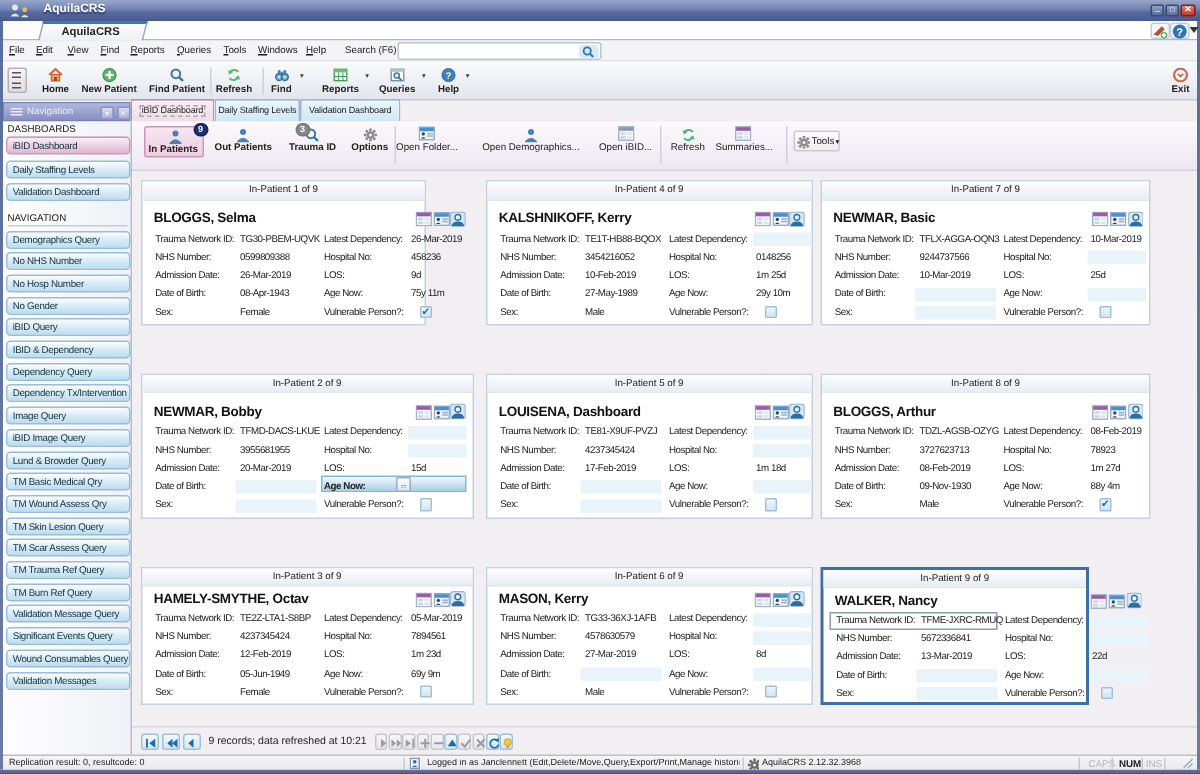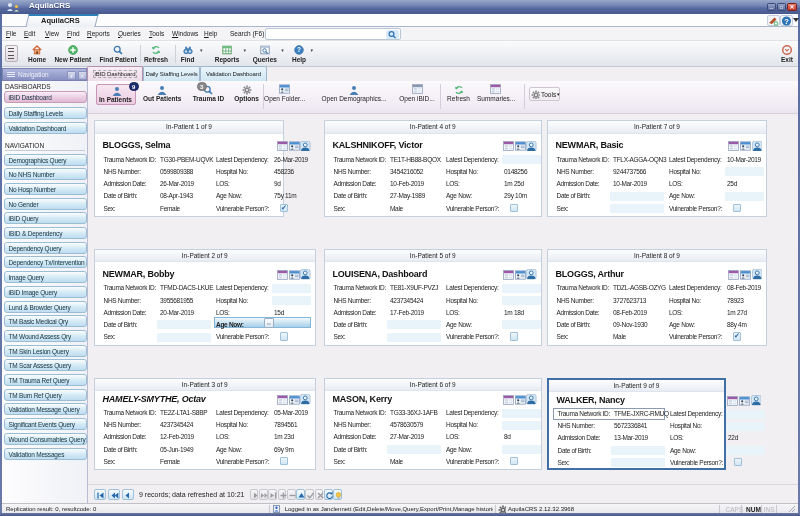--- a/index.html
+++ b/index.html
@@ -454,21 +454,21 @@
 <div class="crow valL" style="top:71.1px;">08-Apr-1943</div>
 <div class="crow lblR" style="top:71.1px;">Age Now:</div>
 <div class="crow valR" style="top:71.1px;">75y 11m</div>
 <div class="crow lblL" style="top:83.3px;">Sex:</div>
 <div class="crow valL" style="top:83.3px;">Female</div>
 <div class="crow lblR" style="top:83.3px;">Vulnerable Person?:</div>
 <div class="cb checked" style="top:82.3px;"></div>
 </div>
 <div class="abs card" style="left:324px;top:120.3px;width:217.5px;height:97px;">
 <div class="chead">In-Patient 4 of 9</div>
-<div class="cname" style="top:19px;">KALSHNIKOFF, Victor</div>
+<div class="cname" style="top:19px;">KALSHNIKOFF, Kerry</div>
 <div class="cicons" style="left:177.5px;top:20px;">
       <svg class="abs" style="left:0px;top:0px;" width="11" height="10" viewBox="0 0 11 10">
         <rect x="0.5" y="0.5" width="10" height="9" fill="#f4f6f9" stroke="#98a6bd" stroke-width="0.8"></rect>
         <rect x="0.8" y="0.8" width="9.4" height="2.4" fill="#9b59a8"></rect>
         <rect x="1.8" y="4.2" width="3.2" height="1.6" fill="#c8d4e4"></rect>
         <rect x="6" y="4.2" width="3.2" height="1.6" fill="#dde6f0"></rect>
         <rect x="1.8" y="6.8" width="3.2" height="1.6" fill="#c8d4e4"></rect>
         <rect x="6" y="6.8" width="3.2" height="1.6" fill="#dde6f0"></rect>
       </svg>
       <svg class="abs" style="left:12px;top:0px;" width="11" height="10" viewBox="0 0 11 10">
@@ -690,21 +690,21 @@
 <div class="crow valL" style="top:71.1px;">09-Nov-1930</div>
 <div class="crow lblR" style="top:71.1px;">Age Now:</div>
 <div class="crow valR" style="top:71.1px;">88y 4m</div>
 <div class="crow lblL" style="top:83.3px;">Sex:</div>
 <div class="crow valL" style="top:83.3px;">Male</div>
 <div class="crow lblR" style="top:83.3px;">Vulnerable Person?:</div>
 <div class="cb checked" style="top:82.3px;"></div>
 </div>
 <div class="abs card" style="left:94px;top:377.5px;width:221.5px;height:92px;">
 <div class="chead">In-Patient 3 of 9</div>
-<div class="cname" style="top:15px;font-style:italic;">HAMELY-SMYTHE, Octav</div>
+<div class="cname" style="top:15px;">HAMELY-SMYTHE, Octav</div>
 <div class="cicons" style="left:181.5px;top:16px;">
       <svg class="abs" style="left:0px;top:0px;" width="11" height="10" viewBox="0 0 11 10">
         <rect x="0.5" y="0.5" width="10" height="9" fill="#f4f6f9" stroke="#98a6bd" stroke-width="0.8"></rect>
         <rect x="0.8" y="0.8" width="9.4" height="2.4" fill="#9b59a8"></rect>
         <rect x="1.8" y="4.2" width="3.2" height="1.6" fill="#c8d4e4"></rect>
         <rect x="6" y="4.2" width="3.2" height="1.6" fill="#dde6f0"></rect>
         <rect x="1.8" y="6.8" width="3.2" height="1.6" fill="#c8d4e4"></rect>
         <rect x="6" y="6.8" width="3.2" height="1.6" fill="#dde6f0"></rect>
       </svg>
       <svg class="abs" style="left:12px;top:0px;" width="11" height="10" viewBox="0 0 11 10">

